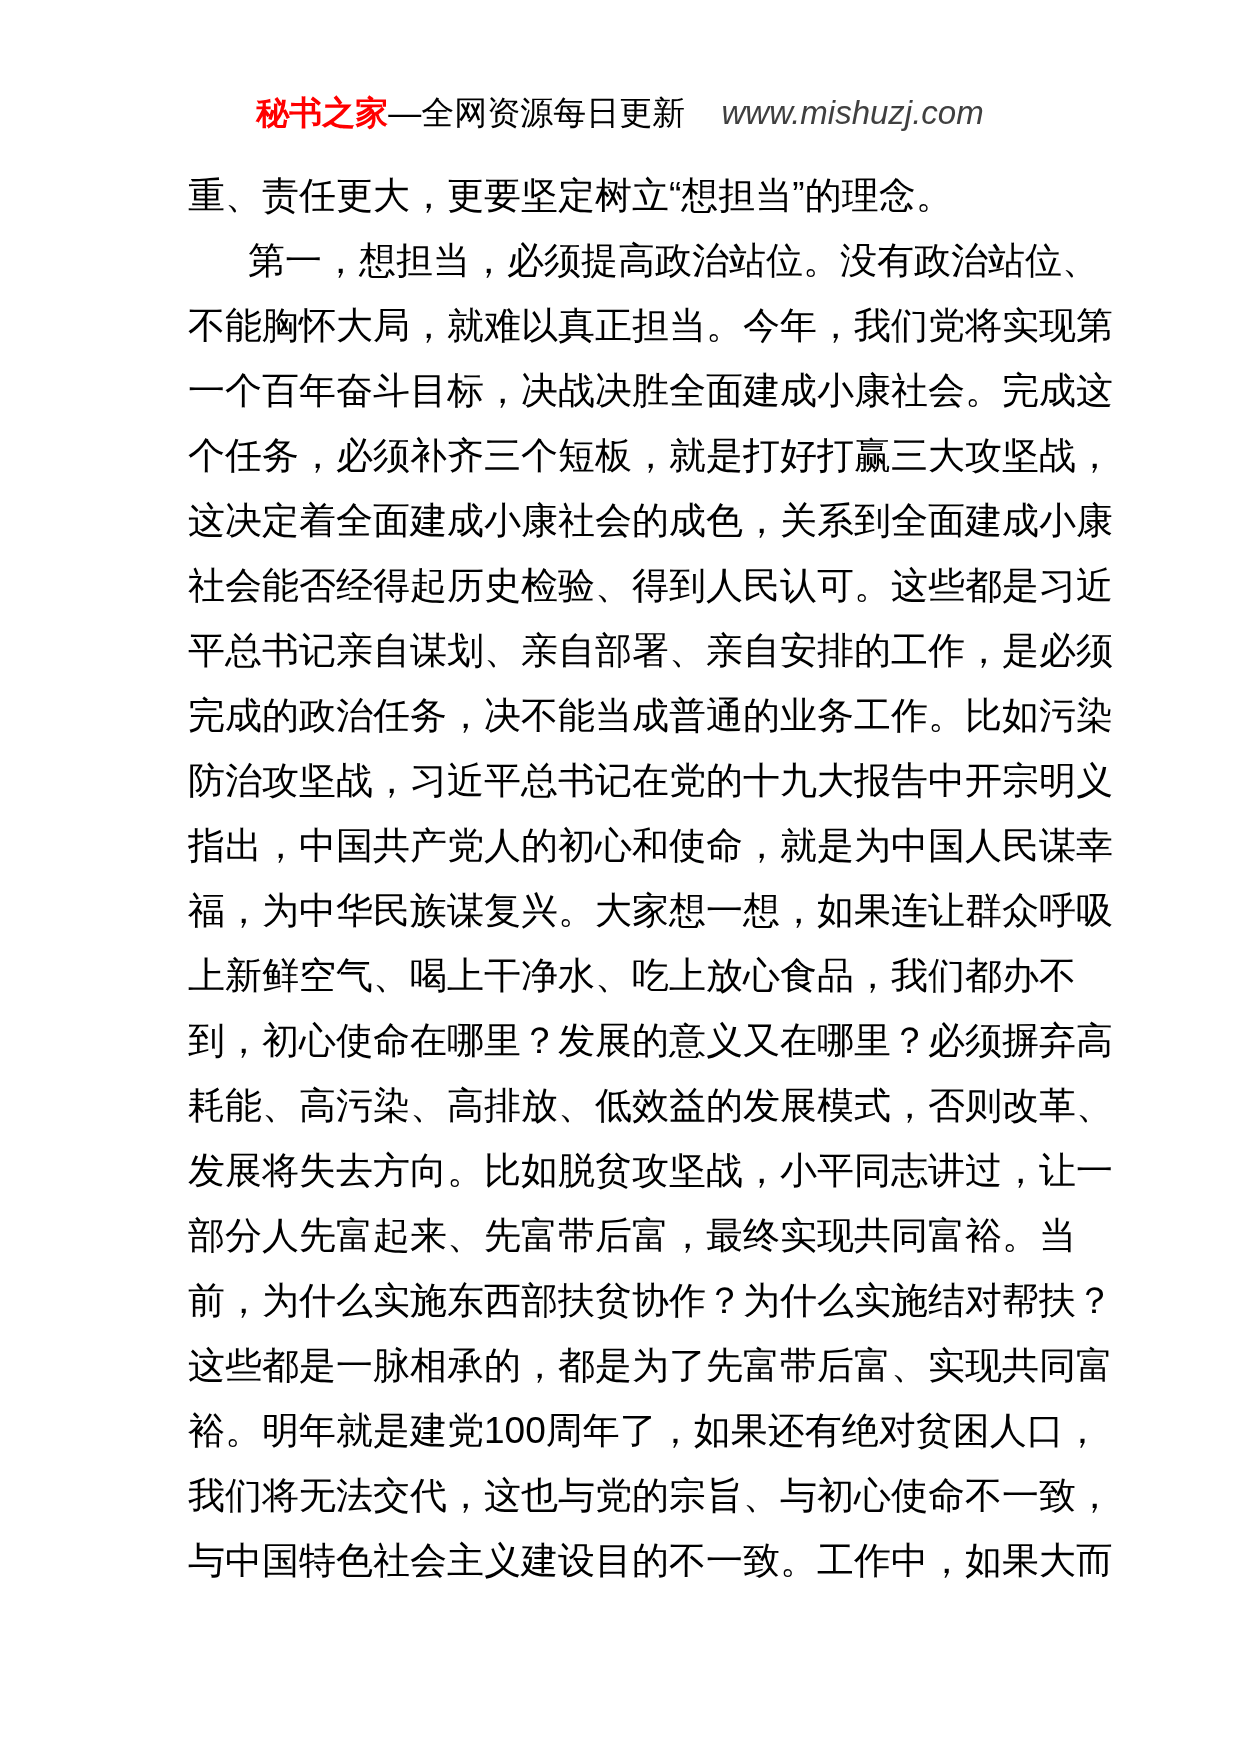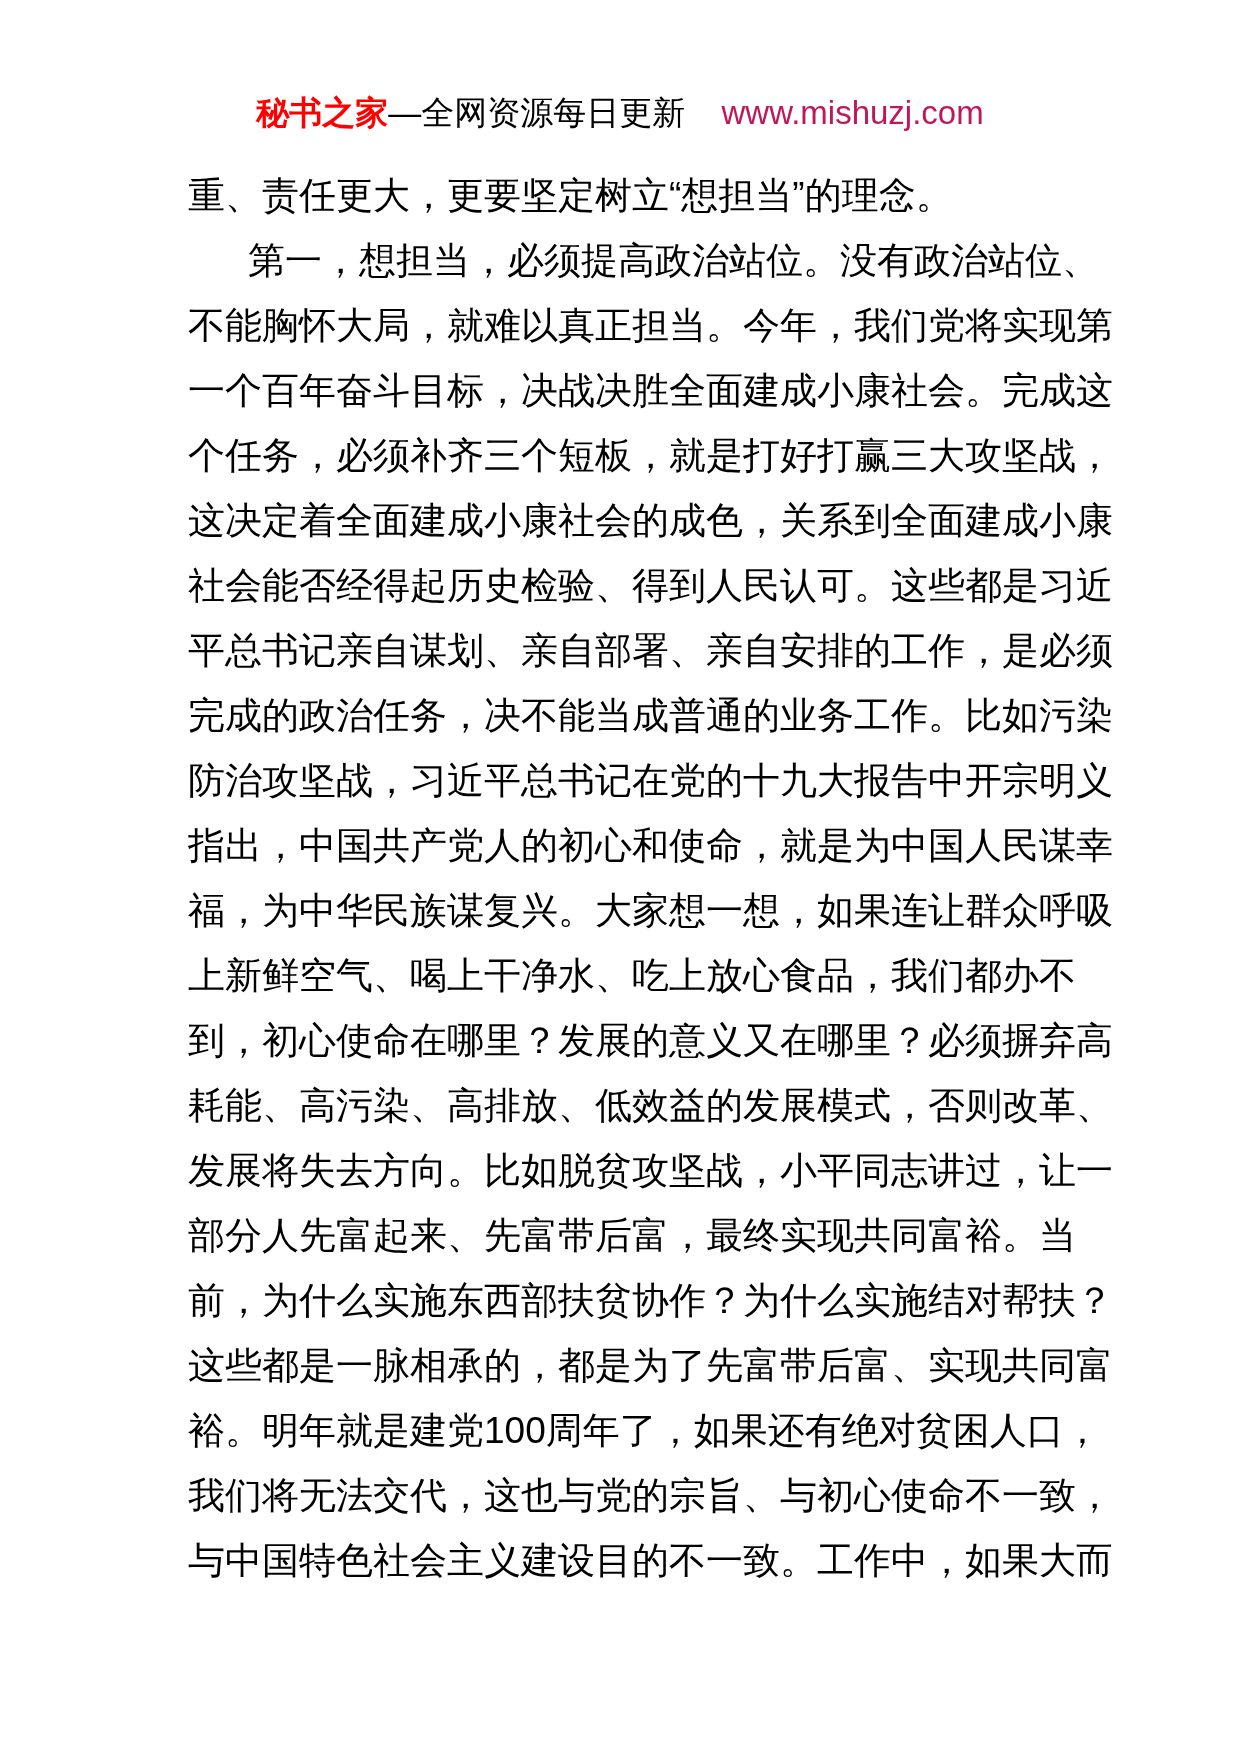--- a/index.html
+++ b/index.html
@@ -15,21 +15,21 @@
     background: #ffffff;
   }
   .header {
     position: absolute; top: 86px; left: 0; width: 1240px;
     text-align: center; white-space: nowrap;
     font-size: 33px; line-height: 54px;
     color: #000000;
   }
   .header .brand { color: #ff0000; font-weight: bold; text-align: right; }
   .header .tagline { color: #000000; margin-top: 37px; }
-  .header .url { color: #be185d; margin-left: 27px; }
+  .header .url { color: #404040; margin-left: 27px; font-style: italic; }
   .doc {
     position: absolute; left: 188px; top: 163px; width: 878px;
     color: #000000;
   }
   .line {
     height: 65px;
     display: flex;
     align-items: center;
     font-size: 37px;
     color: #000000;

